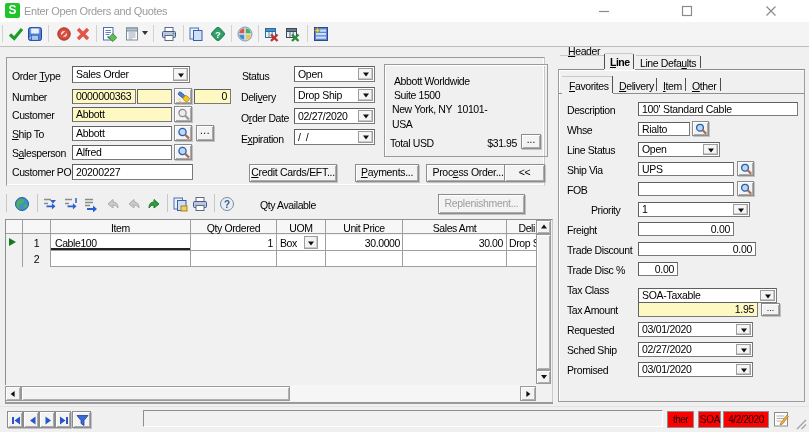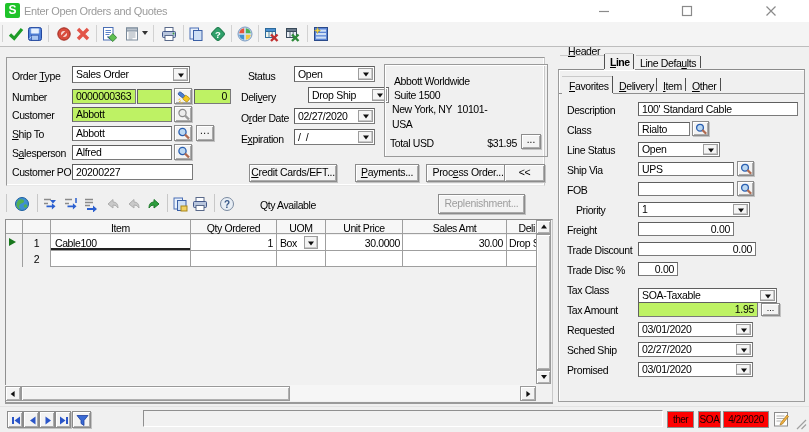--- a/index.html
+++ b/index.html
@@ -1,19 +1,19 @@
 <!DOCTYPE html>
 <html><head><meta charset="utf-8"><style>
 *{margin:0;padding:0;box-sizing:border-box}
 html,body{width:809px;height:432px;overflow:hidden}
 body{font-family:"Liberation Sans",sans-serif;font-size:10.5px;background:#f0f0f0;position:relative;color:#000}
 .abs{position:absolute}
 .lbl{position:absolute;font-size:10.5px;letter-spacing:-0.4px;white-space:nowrap;line-height:12px}
 .tb{position:absolute;background:#fff;border:1px solid #7a7a7a;border-top-color:#5f5f5f;border-left-color:#5f5f5f;font-size:10.5px;letter-spacing:-0.3px;line-height:12px;padding:0 3px;white-space:nowrap;overflow:hidden}
-.gray{background:#bef264}
+.gray{background:#fef9c3}
 .rt{text-align:right}
 .combo .ca{position:absolute;right:1px;top:1px;bottom:1px;width:15px;background:#f5f5f5;border:1px solid #9d9d9d;box-shadow:inset -1px -1px 0 #c9c9c9}
 .tri{width:0;height:0;border-left:3.5px solid transparent;border-right:3.5px solid transparent;border-top:4px solid #111;position:absolute;left:50%;top:50%;transform:translate(-50%,-40%)}
 .btn{position:absolute;background:#f3f3f3;border:1px solid #8c8c8c;box-shadow:inset 1px 1px 0 #ffffff,inset -1px -1px 0 #ababab,1px 1px 0 #c2c2c2;font-size:10.5px;letter-spacing:-0.3px;text-align:center;line-height:15px;white-space:nowrap}
 .sbtn{position:absolute;width:18px;height:16px;background:#f3f3f3;border:1px solid #8c8c8c;box-shadow:inset 1px 1px 0 #ffffff,inset -1px -1px 0 #ababab,1px 1px 0 #c2c2c2}
 .sbtn svg{position:absolute;left:1px;top:1px}
 .sep{position:absolute;width:1px;background:#d2d2d2;top:4px;height:17px}
 .icon{position:absolute;width:16px;height:16px}
 u{text-decoration:underline}
 </style></head>
@@ -155,26 +155,26 @@
 <div class="tb" style="left:72px;top:145px;width:100px;height:15px;line-height:13px">Alfred</div>
 <div class="sbtn" style="left:174px;top:144px">
     <svg width="16" height="14" viewBox="0 0 16 14">
       <circle cx="6.5" cy="5" r="3.6" fill="#bcd8f2" stroke="#2a5fb0" stroke-width="1.3"></circle>
       <path d="M9 7.5 L13 11.5" stroke="#b06a50" stroke-width="2.4"></path>
     </svg>
   </div>
 <div class="lbl" style="left:12px;top:166px">Customer PO</div>
 <div class="tb" style="left:72px;top:164px;width:121px;height:16px;line-height:14px">20200227</div>
 
-<div class="lbl" style="left:248px;top:70px">Status</div>
+<div class="lbl" style="left:242px;top:70px">Status</div>
 <div class="tb combo" style="left:294px;top:66px;width:81px;height:16px;line-height:14px">Open<span class="ca">
       <span class="tri"></span>
     </span></div>
 <div class="lbl" style="left:241px;top:91px">Deli<u>v</u>ery</div>
-<div class="tb combo" style="left:308px;top:87px;width:81px;height:16px;line-height:14px">Drop Ship<span class="ca">
+<div class="tb combo" style="left:294px;top:87px;width:81px;height:16px;line-height:14px">Drop Ship<span class="ca">
       <span class="tri"></span>
     </span></div>
 <div class="lbl" style="left:241px;top:112px">O<u>r</u>der Date</div>
 <div class="tb combo" style="left:294px;top:108px;width:81px;height:16px;line-height:14px">02/27/2020<span class="ca">
       <span class="tri"></span>
     </span></div>
 <div class="lbl" style="left:241px;top:133px">E<u>x</u>piration</div>
 <div class="tb combo" style="left:294px;top:129px;width:81px;height:16px;line-height:14px"> /&nbsp;&nbsp;/<span class="ca">
       <span class="tri"></span>
     </span></div>
@@ -325,21 +325,21 @@
 <div class="abs" style="left:612px;top:76px;width:1px;height:17px;background:#4f4f4f"></div>
 <div class="lbl" style="left:619px;top:80px"><u>D</u>elivery</div>
 <div class="abs" style="left:656px;top:78px;width:1px;height:13px;background:#4f4f4f"></div>
 <div class="lbl" style="left:663px;top:80px"><u>I</u>tem</div>
 <div class="abs" style="left:685px;top:78px;width:1px;height:13px;background:#4f4f4f"></div>
 <div class="lbl" style="left:692px;top:80px"><u>O</u>ther</div>
 <div class="abs" style="left:720px;top:78px;width:1px;height:13px;background:#4f4f4f"></div>
 
 <div class="lbl" style="left:567px;top:104px">Description</div>
 <div class="tb" style="left:638px;top:102px;width:160px;height:14px">100' Standard Cable</div>
-<div class="lbl" style="left:567px;top:124px">Class</div>
+<div class="lbl" style="left:567px;top:124px">Whse</div>
 <div class="tb" style="left:638px;top:122px;width:52px;height:14px">Rialto</div>
 <div class="sbtn" style="left:692px;top:121px;width:17px;height:15px">
     <svg width="15" height="13" viewBox="0 0 15 13">
       <circle cx="6" cy="4.7" r="3.4" fill="#bcd8f2" stroke="#2a5fb0" stroke-width="1.3"></circle>
       <path d="M8.4 7 L12.2 10.8" stroke="#b06a50" stroke-width="2.3"></path>
     </svg>
   </div>
 <div class="lbl" style="left:567px;top:144px">Line Status</div>
 <div class="tb combo" style="left:638px;top:142px;width:82px;height:15px;line-height:13px">Open<span class="ca">
       <span class="tri"></span>
@@ -353,21 +353,21 @@
     </svg>
   </div>
 <div class="lbl" style="left:567px;top:184px">FOB</div>
 <div class="tb" style="left:638px;top:182px;width:96px;height:14px"></div>
 <div class="sbtn" style="left:737px;top:181px;width:17px;height:15px">
     <svg width="15" height="13" viewBox="0 0 15 13">
       <circle cx="6" cy="4.7" r="3.4" fill="#bcd8f2" stroke="#2a5fb0" stroke-width="1.3"></circle>
       <path d="M8.4 7 L12.2 10.8" stroke="#b06a50" stroke-width="2.3"></path>
     </svg>
   </div>
-<div class="lbl" style="left:576px;top:204px">Priority</div>
+<div class="lbl" style="left:591px;top:204px">Priority</div>
 <div class="tb combo" style="left:638px;top:202px;width:112px;height:15px;line-height:13px">1<span class="ca">
       <span class="tri"></span>
     </span></div>
 <div class="lbl" style="left:567px;top:224px">Freight</div>
 <div class="tb rt" style="left:638px;top:222px;width:96px;height:14px">0.00</div>
 <div class="lbl" style="left:567px;top:244px">Trade Discount</div>
 <div class="tb rt" style="left:638px;top:242px;width:118px;height:14px">0.00</div>
 <div class="lbl" style="left:567px;top:264px">Trade Disc %</div>
 <div class="tb rt" style="left:638px;top:262px;width:40px;height:14px">0.00</div>
 <div class="lbl" style="left:567px;top:284px">Tax Class</div>
@@ -413,21 +413,21 @@
       <path d="M10 4 v7" stroke="#2a55c8" stroke-width="2"></path>
     </svg>
   </div>
 <div class="sbtn" style="left:72px;top:411px;width:19px;height:17px">
     <svg width="17" height="15" viewBox="0 0 17 15">
       <path d="M3 2.5 L14 2.5 L10 7.5 L10 12.5 L7 10.5 L7 7.5 Z" fill="#3a6ad4" stroke="#1d3f9f" stroke-width=".8"></path>
     </svg>
   </div>
 <div class="abs" style="left:143px;top:410px;width:520px;height:17px;background:#f1f1f1;border:1px solid #b9b9b9;border-top-color:#8f8f8f;border-left-color:#8f8f8f;border-bottom-color:#fff;border-right-color:#fff"></div>
 <div class="abs" style="left:667px;top:411px;width:27px;height:17px;background:#fe0000;border:1px solid #8f8f8f;color:#1a0000;font-size:10px;letter-spacing:-0.6px;text-align:center;line-height:15px">ther</div>
-<div class="abs" style="left:698px;top:411px;width:23px;height:17px;background:#fe0000;border:1px solid #8f8f8f;color:#1a0000;font-size:10px;letter-spacing:-0.3px;text-align:center;line-height:15px">SOA</div>
+<div class="abs" style="left:698px;top:411px;width:23px;height:17px;background:#fe0000;border:1px solid #8f8f8f;color:#1a0000;font-size:10px;letter-spacing:-0.3px;text-align:right;line-height:15px">SOA</div>
 <div class="abs" style="left:723px;top:411px;width:46px;height:17px;background:#fe0000;border:1px solid #8f8f8f;color:#1a0000;font-size:10px;letter-spacing:-0.4px;text-align:center;line-height:15px">4/2/2020</div>
 <div class="abs" style="left:773px;top:411px;width:17px;height:17px"><svg width="17" height="17" viewBox="0 0 17 17">
       <rect x="1.5" y="1.5" width="13" height="13.5" fill="#fdfdfd" stroke="#8a8a8a"></rect>
       <path d="M3.5 5h8M3.5 7.5h8M3.5 10h5" stroke="#b0b0b0" stroke-width="1"></path>
       <path d="M14 4 L8 11.5 L7 14 L9.5 13 L15.5 5.5 Z" fill="#f0b040" stroke="#a8761a" stroke-width=".7"></path>
     </svg></div>
 <svg class="abs" style="left:795px;top:418px" width="12" height="12" viewBox="0 0 12 12">
     <path d="M11 2 L2 11 M11 6.5 L6.5 11" stroke="#a0a0a0" stroke-width="1.2"></path>
   </svg>
 

